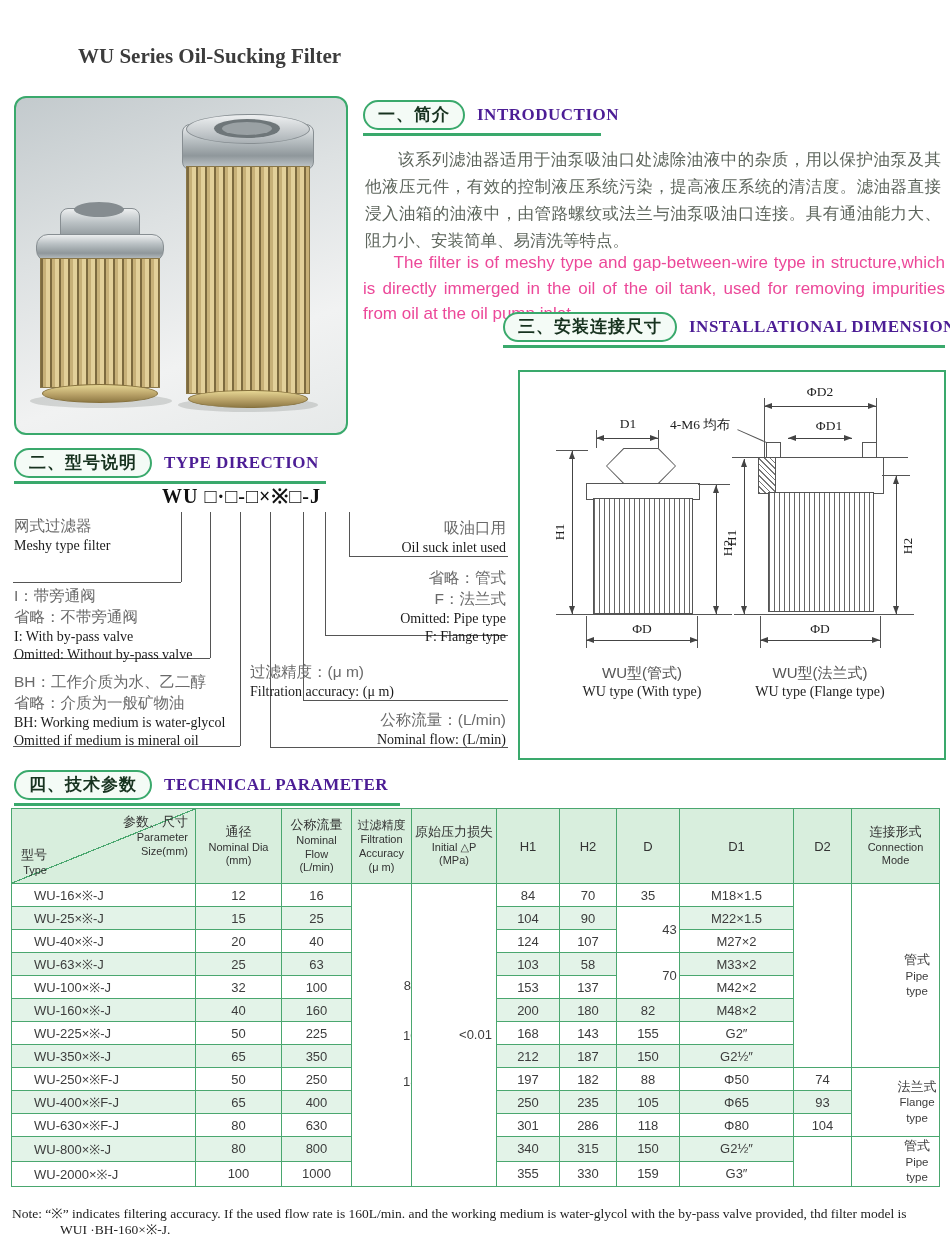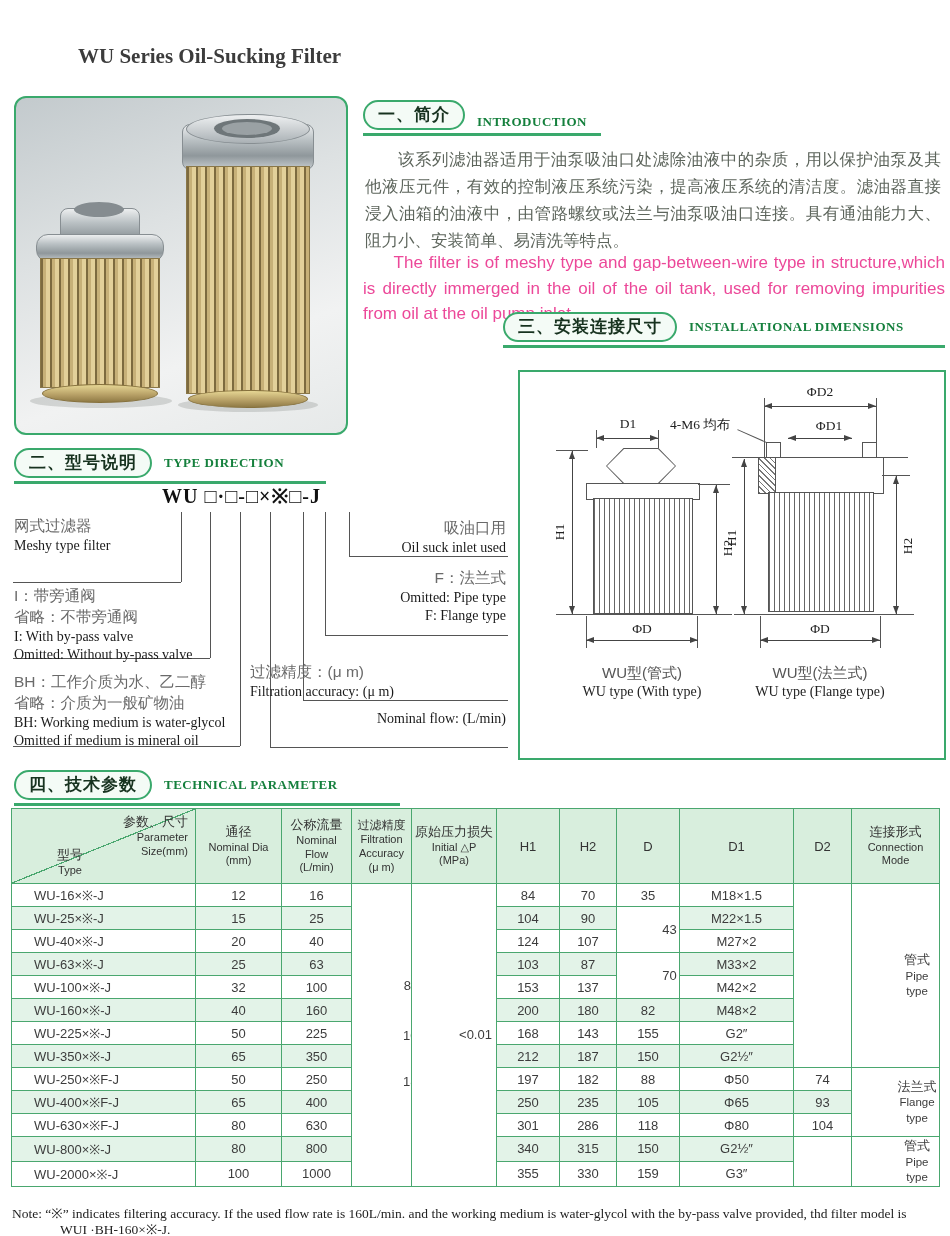--- a/index.html
+++ b/index.html
@@ -4,21 +4,21 @@
 <style>
   html,body{margin:0;padding:0;background:#fff;}
   .page{position:relative;width:950px;height:1236px;background:#ffffff;overflow:hidden;
         font-family:"Liberation Sans",sans-serif;color:#333;}
   .abs{position:absolute;}
   
   .sec-head{position:absolute;display:flex;align-items:center;gap:12px;
             border-bottom:3px solid #3aa96c;padding-bottom:3px;}
   .pill{border:2px solid #3aa96c;border-radius:16px;padding:1px 13px 2px;background:#f4fbf6;
         font-weight:bold;font-size:17px;color:#17321f;white-space:nowrap;letter-spacing:1px;}
-  .sec-en{font-family:"Liberation Serif",serif;font-weight:bold;font-size:13px;color:#15803d;
+  .sec-en{font-family:"Liberation Serif",serif;font-weight:bold;font-size:17px;color:#4c1d95;
           letter-spacing:.5px;white-space:nowrap;}
   
   .cn-para{color:#5d655c;font-size:16.5px;line-height:1.63;text-align:justify;text-indent:2em;}
   .en-para{color:#ec4899;font-family:Liberation Sans, sans-serif;font-size:17px;line-height:1.5;
            text-indent:1.8em;text-align:justify;}
   
   .tline{position:absolute;background:#555;}
   .lbl-cn{color:#6a6a6a;font-size:15.5px;line-height:1.35;}
   .lbl-en{color:#1a1a1a;font-family:"Liberation Serif",serif;font-size:14px;line-height:1.3;}
   .code-line{position:absolute;font-family:"Liberation Serif",serif;font-weight:bold;
@@ -64,21 +64,21 @@
   table.tech tbody td{height:22px;background:#fff;}
   table.tech tbody tr:nth-child(even) td{background:#e3f3e8;}
   table.tech tbody td.mg{background:#fff !important;padding-left:43px;}
   td.type-cell{text-align:left !important;padding-left:22px !important;}
   .hsmall{font-size:11px;line-height:1.25;}
   .hcn{font-size:13px;line-height:1.3;}
   .corner-wrap{position:relative;width:100%;height:100%;}
   .diag{position:absolute;inset:0;
         background:linear-gradient(to bottom right,transparent calc(50% - .6px),#4aa76f calc(50% - .6px),#4aa76f calc(50% + .6px),transparent calc(50% + .6px));}
   .corner-tr{position:absolute;top:5px;right:7px;text-align:right;}
-  .corner-bl{position:absolute;bottom:5px;left:9px;text-align:center;margin-left:36px;}
+  .corner-bl{position:absolute;bottom:5px;left:9px;text-align:right;}
   .acc-wrap{position:relative;width:100%;height:297px;}
   .acc-val{position:absolute;width:100%;text-align:center;}
   .conn-cell div{line-height:1.35;}
   .conn-en{font-size:11.5px;}
   
   .note-cn{position:absolute;font-size:14.5px;color:#3a3a3a;white-space:nowrap;}
   .note-en{position:absolute;font-family:"Liberation Serif",serif;font-size:13.5px;color:#222;white-space:nowrap;}
   .title-cn{position:absolute;font-size:31px;font-weight:bold;color:#c4252a;letter-spacing:1px;white-space:nowrap;}
   .title-en{position:absolute;font-family:"Liberation Serif",serif;font-weight:bold;font-size:21px;color:#3c3c3c;}
 </style>
@@ -100,21 +100,21 @@
 
     <div class="abs shadow" style="left:162px;top:300px;width:140px;height:14px;"></div>
     <div class="abs metal" style="left:166px;top:26px;width:130px;height:44px;border-radius:8px;"></div>
     <div class="abs" style="left:170px;top:16px;width:122px;height:28px;border-radius:50%;background:linear-gradient(180deg,#eef0f1,#aab1b5);border:1px solid #878e92;"></div>
     <div class="abs" style="left:198px;top:21px;width:66px;height:19px;border-radius:50%;background:#6e7679;"></div>
     <div class="abs" style="left:206px;top:24px;width:50px;height:13px;border-radius:50%;background:#9aa1a4;"></div>
     <div class="abs photo-pleat" style="left:170px;top:68px;width:122px;height:226px;"></div>
     <div class="abs gold-rim" style="left:172px;top:292px;width:118px;height:16px;"></div>
   </div>
 
-  <div class="sec-head" style="left:363px;top:100px;width:238px;align-items:flex-end;">
+  <div class="sec-head" style="left:363px;top:100px;width:238px;">
     <span class="pill">一、简介</span>
     <span class="sec-en">INTRODUCTION</span>
   </div>
   <div class="abs cn-para" style="left:365px;top:146px;width:576px;">该系列滤油器适用于油泵吸油口处滤除油液中的杂质，用以保护油泵及其他液压元件，有效的控制液压系统污染，提高液压系统的清洁度。滤油器直接浸入油箱的油液中，由管路螺纹或法兰与油泵吸油口连接。具有通油能力大、阻力小、安装简单、易清洗等特点。</div>
   <div class="abs en-para" style="left:363px;top:250px;width:582px;">The filter is of meshy type and gap-between-wire type in structure,which is directly immerged in the oil of the oil tank, used for removing impurities from oil at the oil pump inlet.</div>
 
   <div class="sec-head" style="left:503px;top:312px;width:442px;">
     <span class="pill">三、安装连接尺寸</span>
     <span class="sec-en">INSTALLATIONAL DIMENSIONS</span>
   </div>
@@ -158,29 +158,31 @@
       <div class="lbl-cn">省略：介质为一般矿物油</div>
       <div class="lbl-en">BH: Working medium is water-glycol</div>
       <div class="lbl-en">Omitted if medium is mineral oil</div>
     </div>
 
     <div class="abs" style="left:250px;top:518px;width:256px;text-align:right;">
       <div class="lbl-cn">吸油口用</div>
       <div class="lbl-en">Oil suck inlet used</div>
     </div>
     <div class="abs" style="left:250px;top:568px;width:256px;text-align:right;">
+      <div class="lbl-cn">省略：管式</div>
       <div class="lbl-cn">F：法兰式</div>
       <div class="lbl-en">Omitted: Pipe type</div>
       <div class="lbl-en">F: Flange type</div>
     </div>
     <div class="abs" style="left:250px;top:662px;width:256px;text-align:left;">
       <div class="lbl-cn">过滤精度：(μ m)</div>
       <div class="lbl-en">Filtration accuracy: (μ m)</div>
     </div>
     <div class="abs" style="left:250px;top:710px;width:256px;text-align:right;">
+      <div class="lbl-cn">公称流量：(L/min)</div>
       <div class="lbl-en">Nominal flow: (L/min)</div>
     </div>
   </div>
 
   <div class="draw-box" style="left:518px;top:370px;width:424px;height:386px;">
 
     <div class="dlabel" style="left:86px;top:44px;width:44px;">D1</div>
     <div class="dim-h" style="left:76px;top:66px;width:62px;"></div>
     <div class="tline" style="left:76px;top:58px;width:1px;height:18px;"></div>
     <div class="tline" style="left:138px;top:58px;width:1px;height:18px;"></div>
@@ -338,21 +340,21 @@
         <td>40</td>
         <td>124</td>
         <td>107</td>
         <td>M27×2</td>
       </tr>
       <tr>
         <td class="type-cell">WU-63×※-J</td>
         <td>25</td>
         <td>63</td>
         <td>103</td>
-        <td>87</td>
+        <td>58</td>
         <td rowspan="2" class="mg">70</td>
         <td>M33×2</td>
       </tr>
       <tr>
         <td class="type-cell">WU-100×※-J</td>
         <td>32</td>
         <td>100</td>
         <td>153</td>
         <td>137</td>
         <td>M42×2</td>

